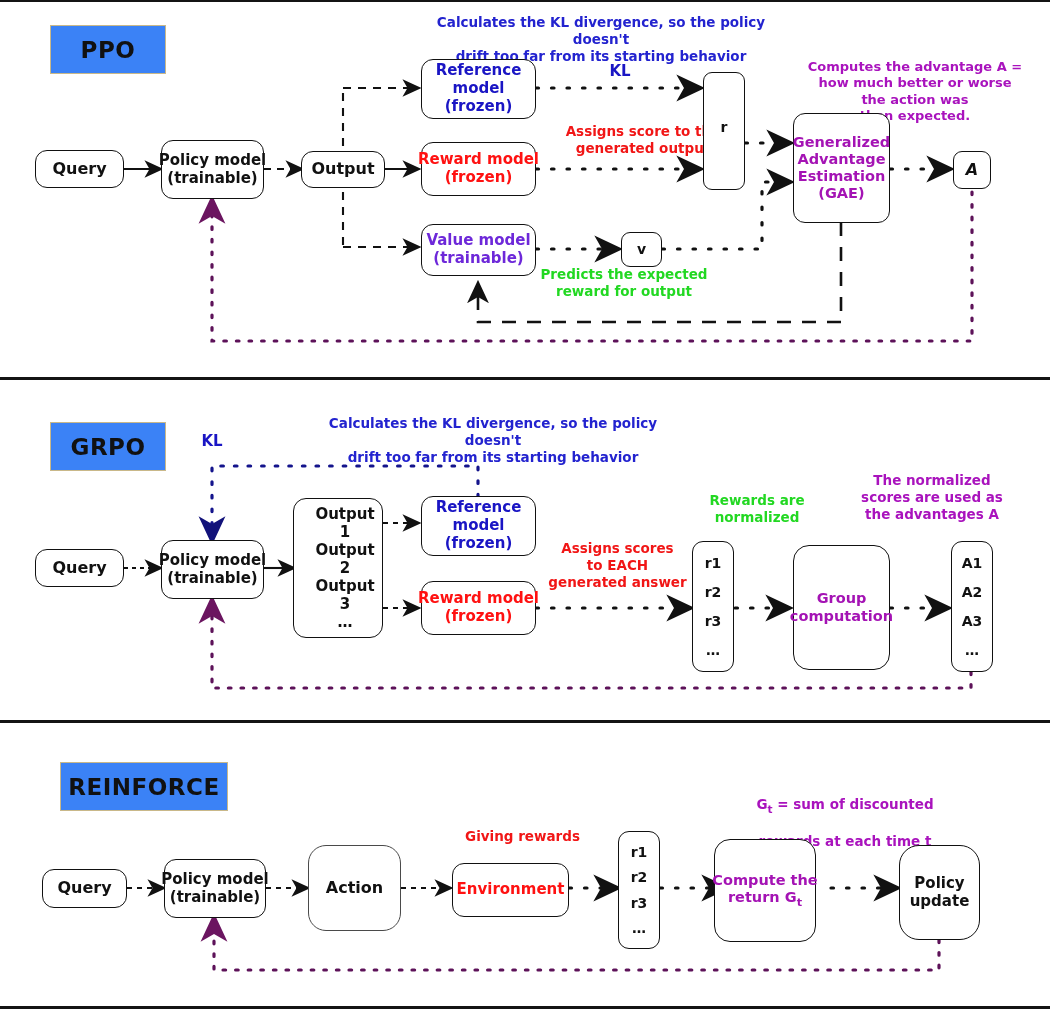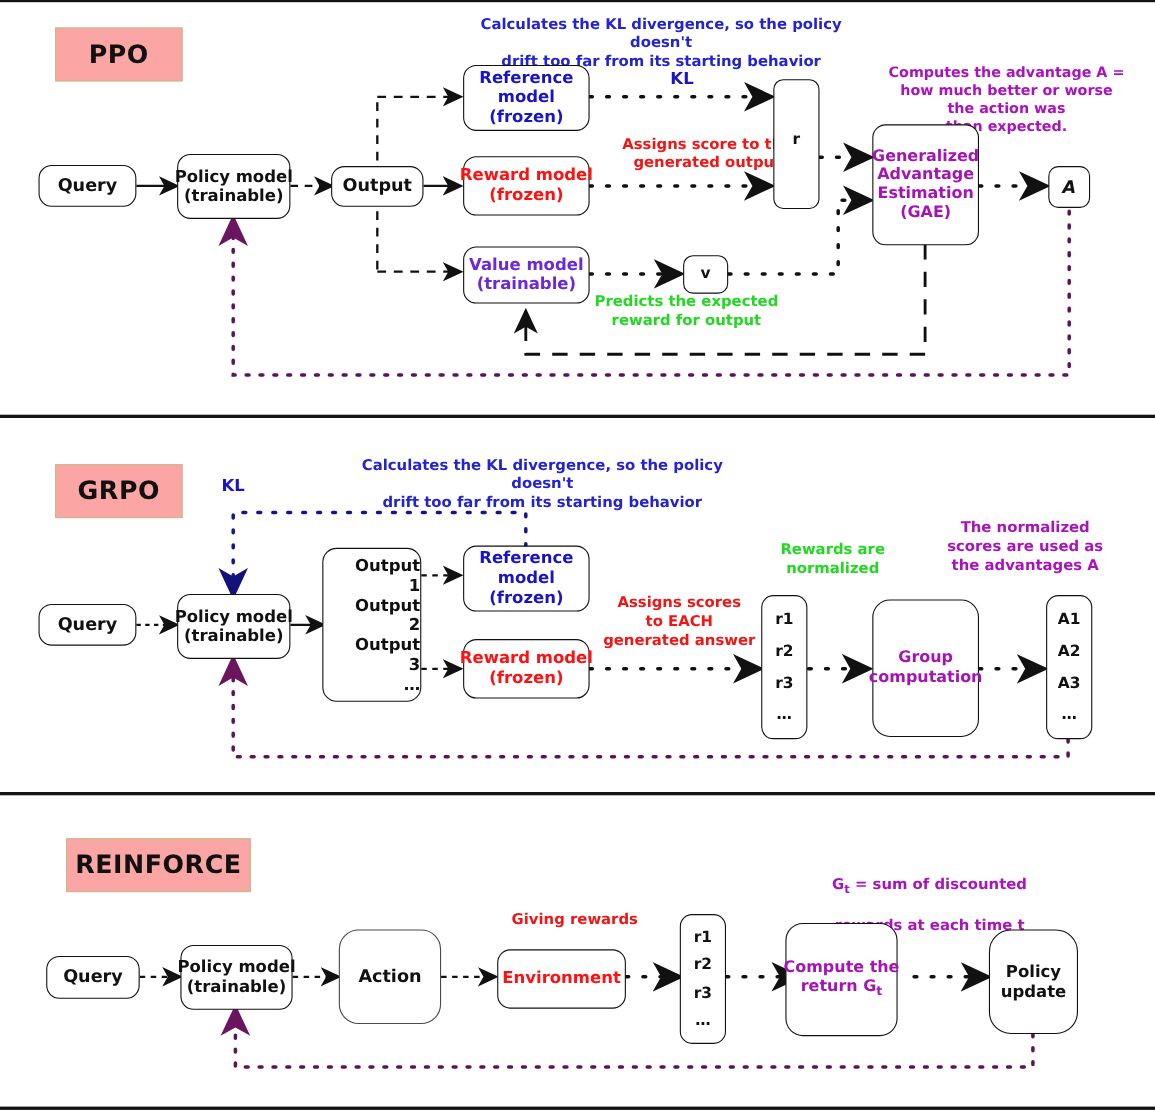--- a/index.html
+++ b/index.html
@@ -6,21 +6,21 @@
   body{
     font-family:"DejaVu Sans","Liberation Sans",sans-serif;
     width:1050px;height:1009px;position:relative;overflow:hidden;
     -webkit-font-smoothing:antialiased;
   }
   #stage{position:absolute;left:0;top:0;width:1050px;height:1009px;}
   svg#wires{position:absolute;left:0;top:0;width:1050px;height:1009px;pointer-events:none;}
 
   
   .title-chip{
-    position:absolute;background:#fca5a5;border:1px solid #c9b889;
+    position:absolute;background:#3b82f6;border:1px solid #c9b889;
     display:flex;align-items:center;justify-content:center;
     color:#111111;font-weight:700;letter-spacing:.5px;
   }
   .title-chip span{display:block;}
 
   
   .node{
     position:absolute;box-sizing:border-box;
     background:#ffffff;border:1.6px solid #111111;border-radius:12px;
     display:flex;flex-direction:column;align-items:center;justify-content:center;
@@ -57,21 +57,21 @@
     display:flex;flex-direction:column;justify-content:space-around;
     align-items:center;color:#111;font-weight:700;
   }
   .stack .ln{display:block;}
   .listbox{
     position:absolute;box-sizing:border-box;background:#fff;
     border:1.6px solid #111;border-radius:13px;
     display:flex;flex-direction:column;justify-content:space-around;
     padding:6px 0 6px 0;color:#111;font-weight:600;
   }
-  .listbox .ln{display:block;padding-left:14px;text-align:right;}
+  .listbox .ln{display:block;padding-left:14px;text-align:center;}
   .divider{position:absolute;left:0;width:1050px;height:3px;background:#141414;}
   .frame-top{position:absolute;left:0;top:0;width:1050px;height:2px;background:#141414;}
   .frame-bottom{position:absolute;left:0;bottom:0;width:1050px;height:3px;background:#141414;}
 </style>
 </head>
 <body>
 
 <div id="stage">
 
   <div class="frame-top"></div>

